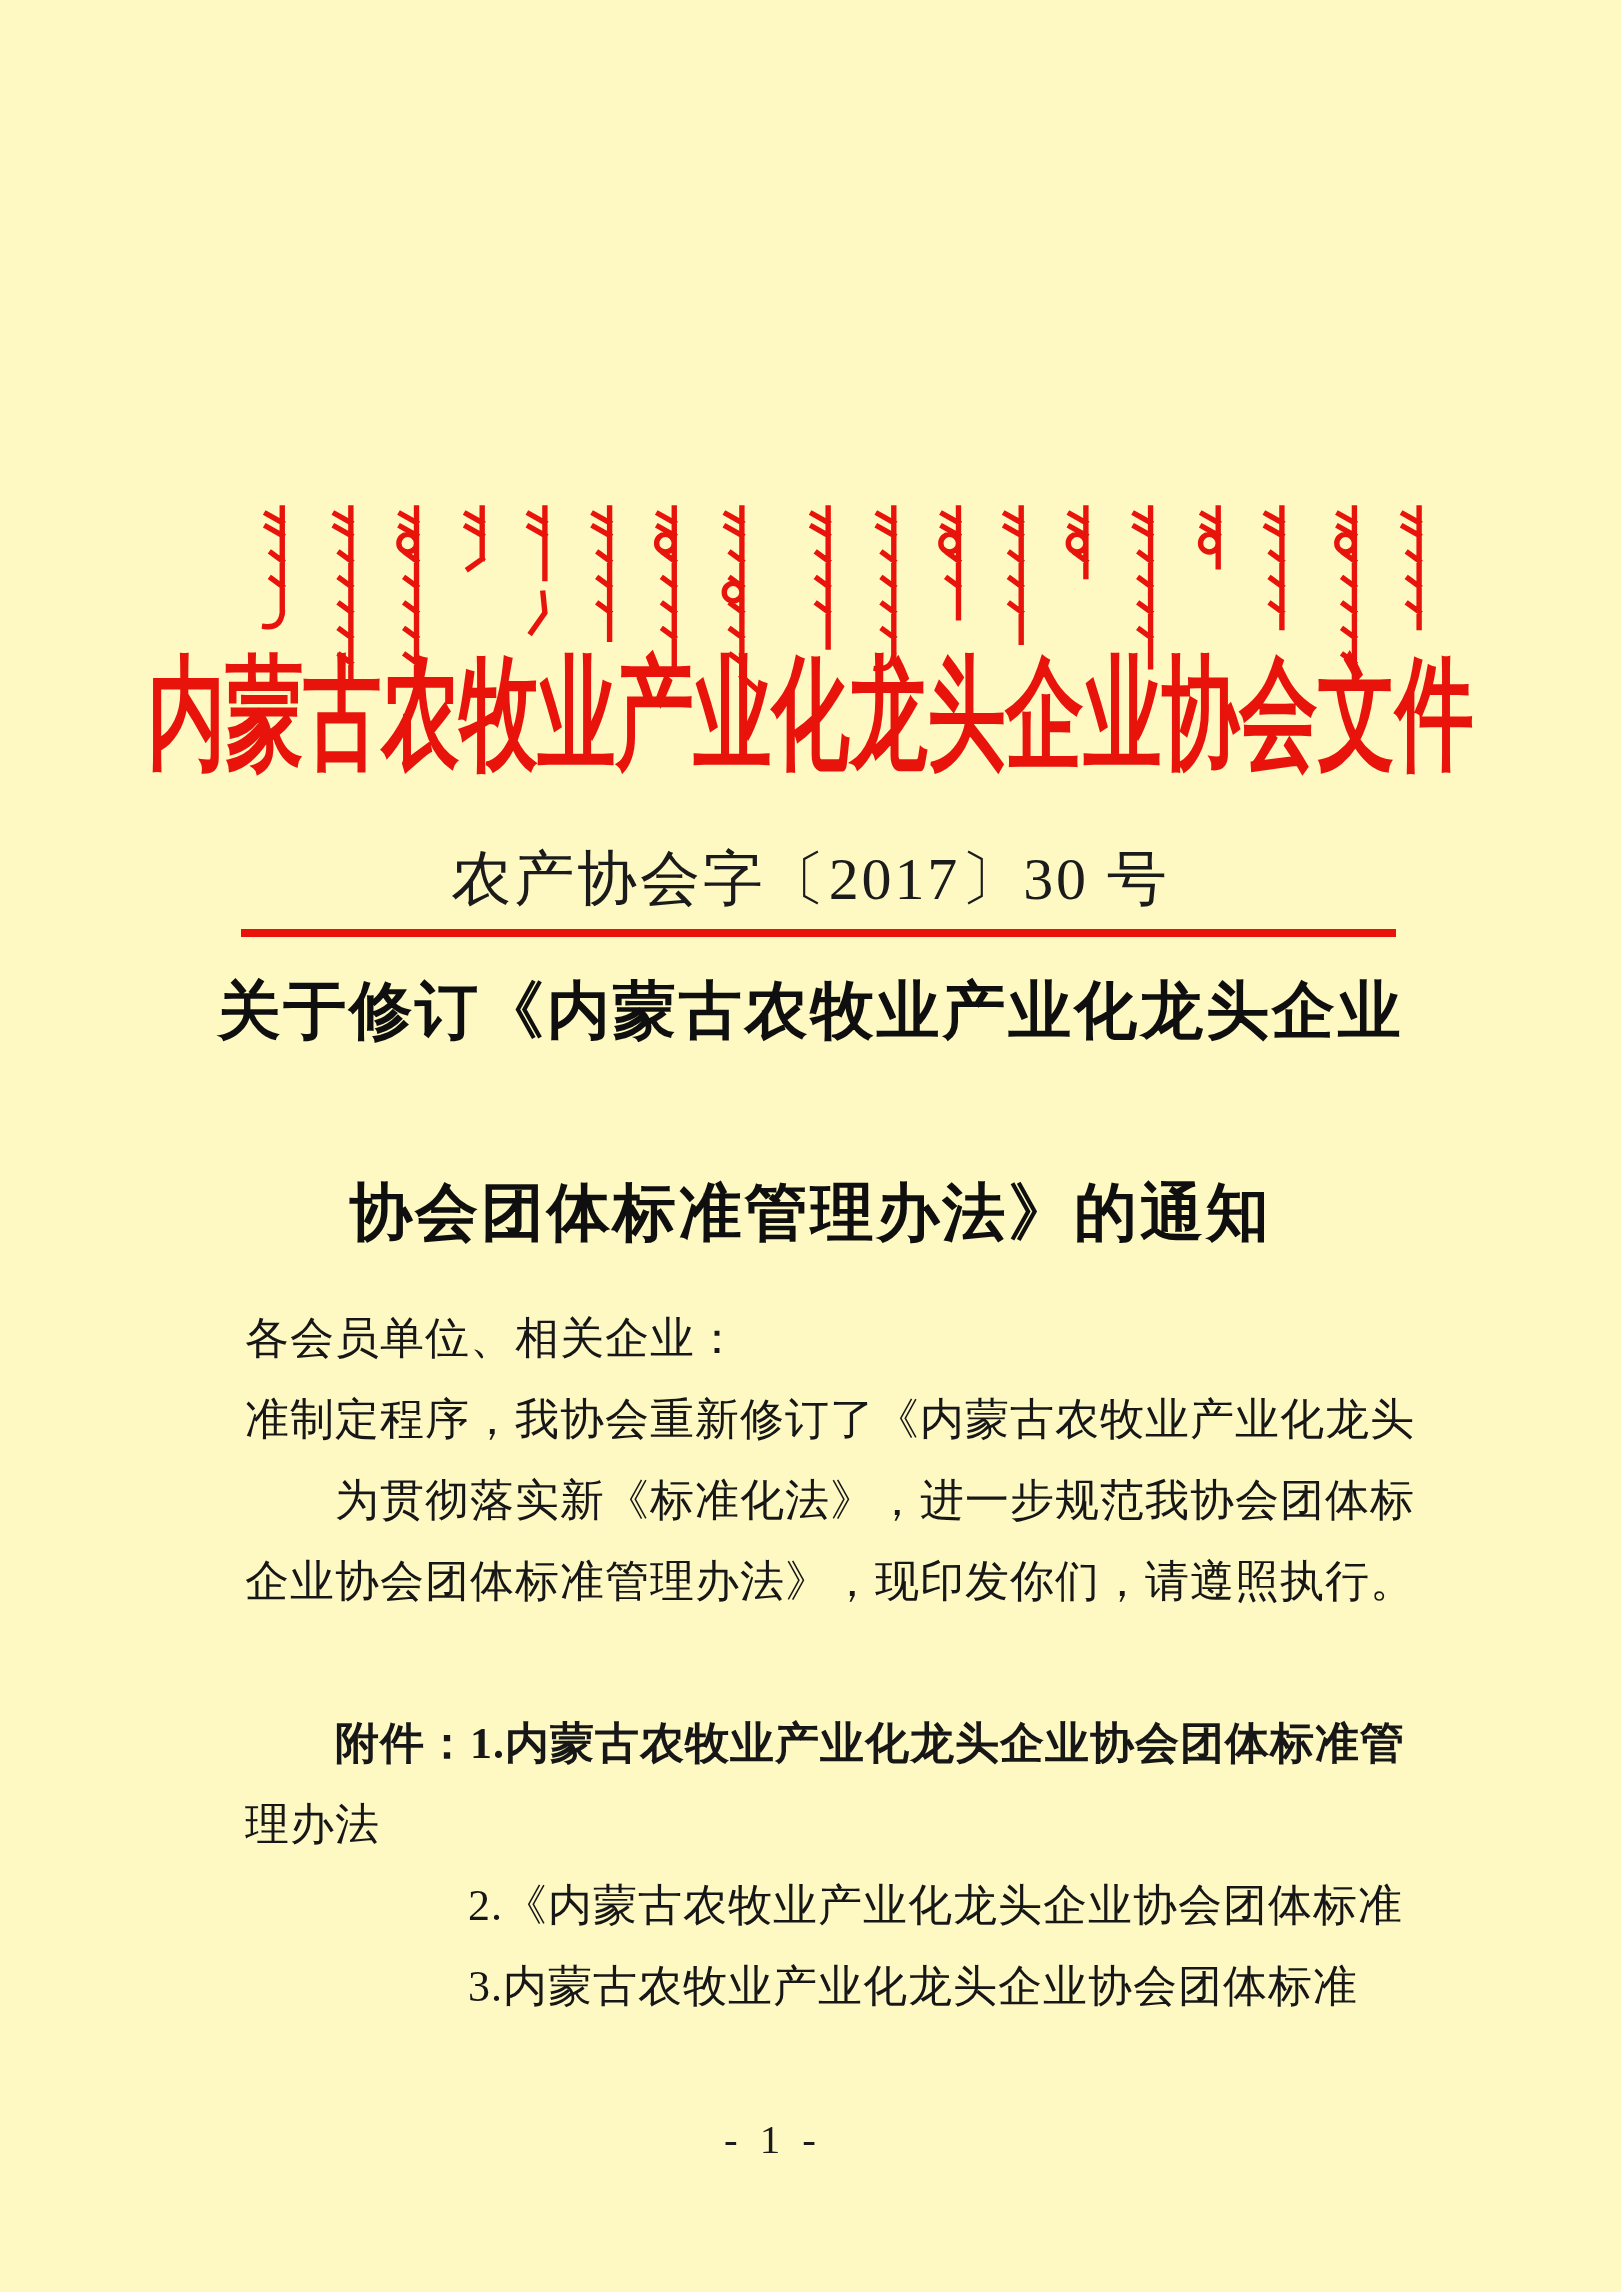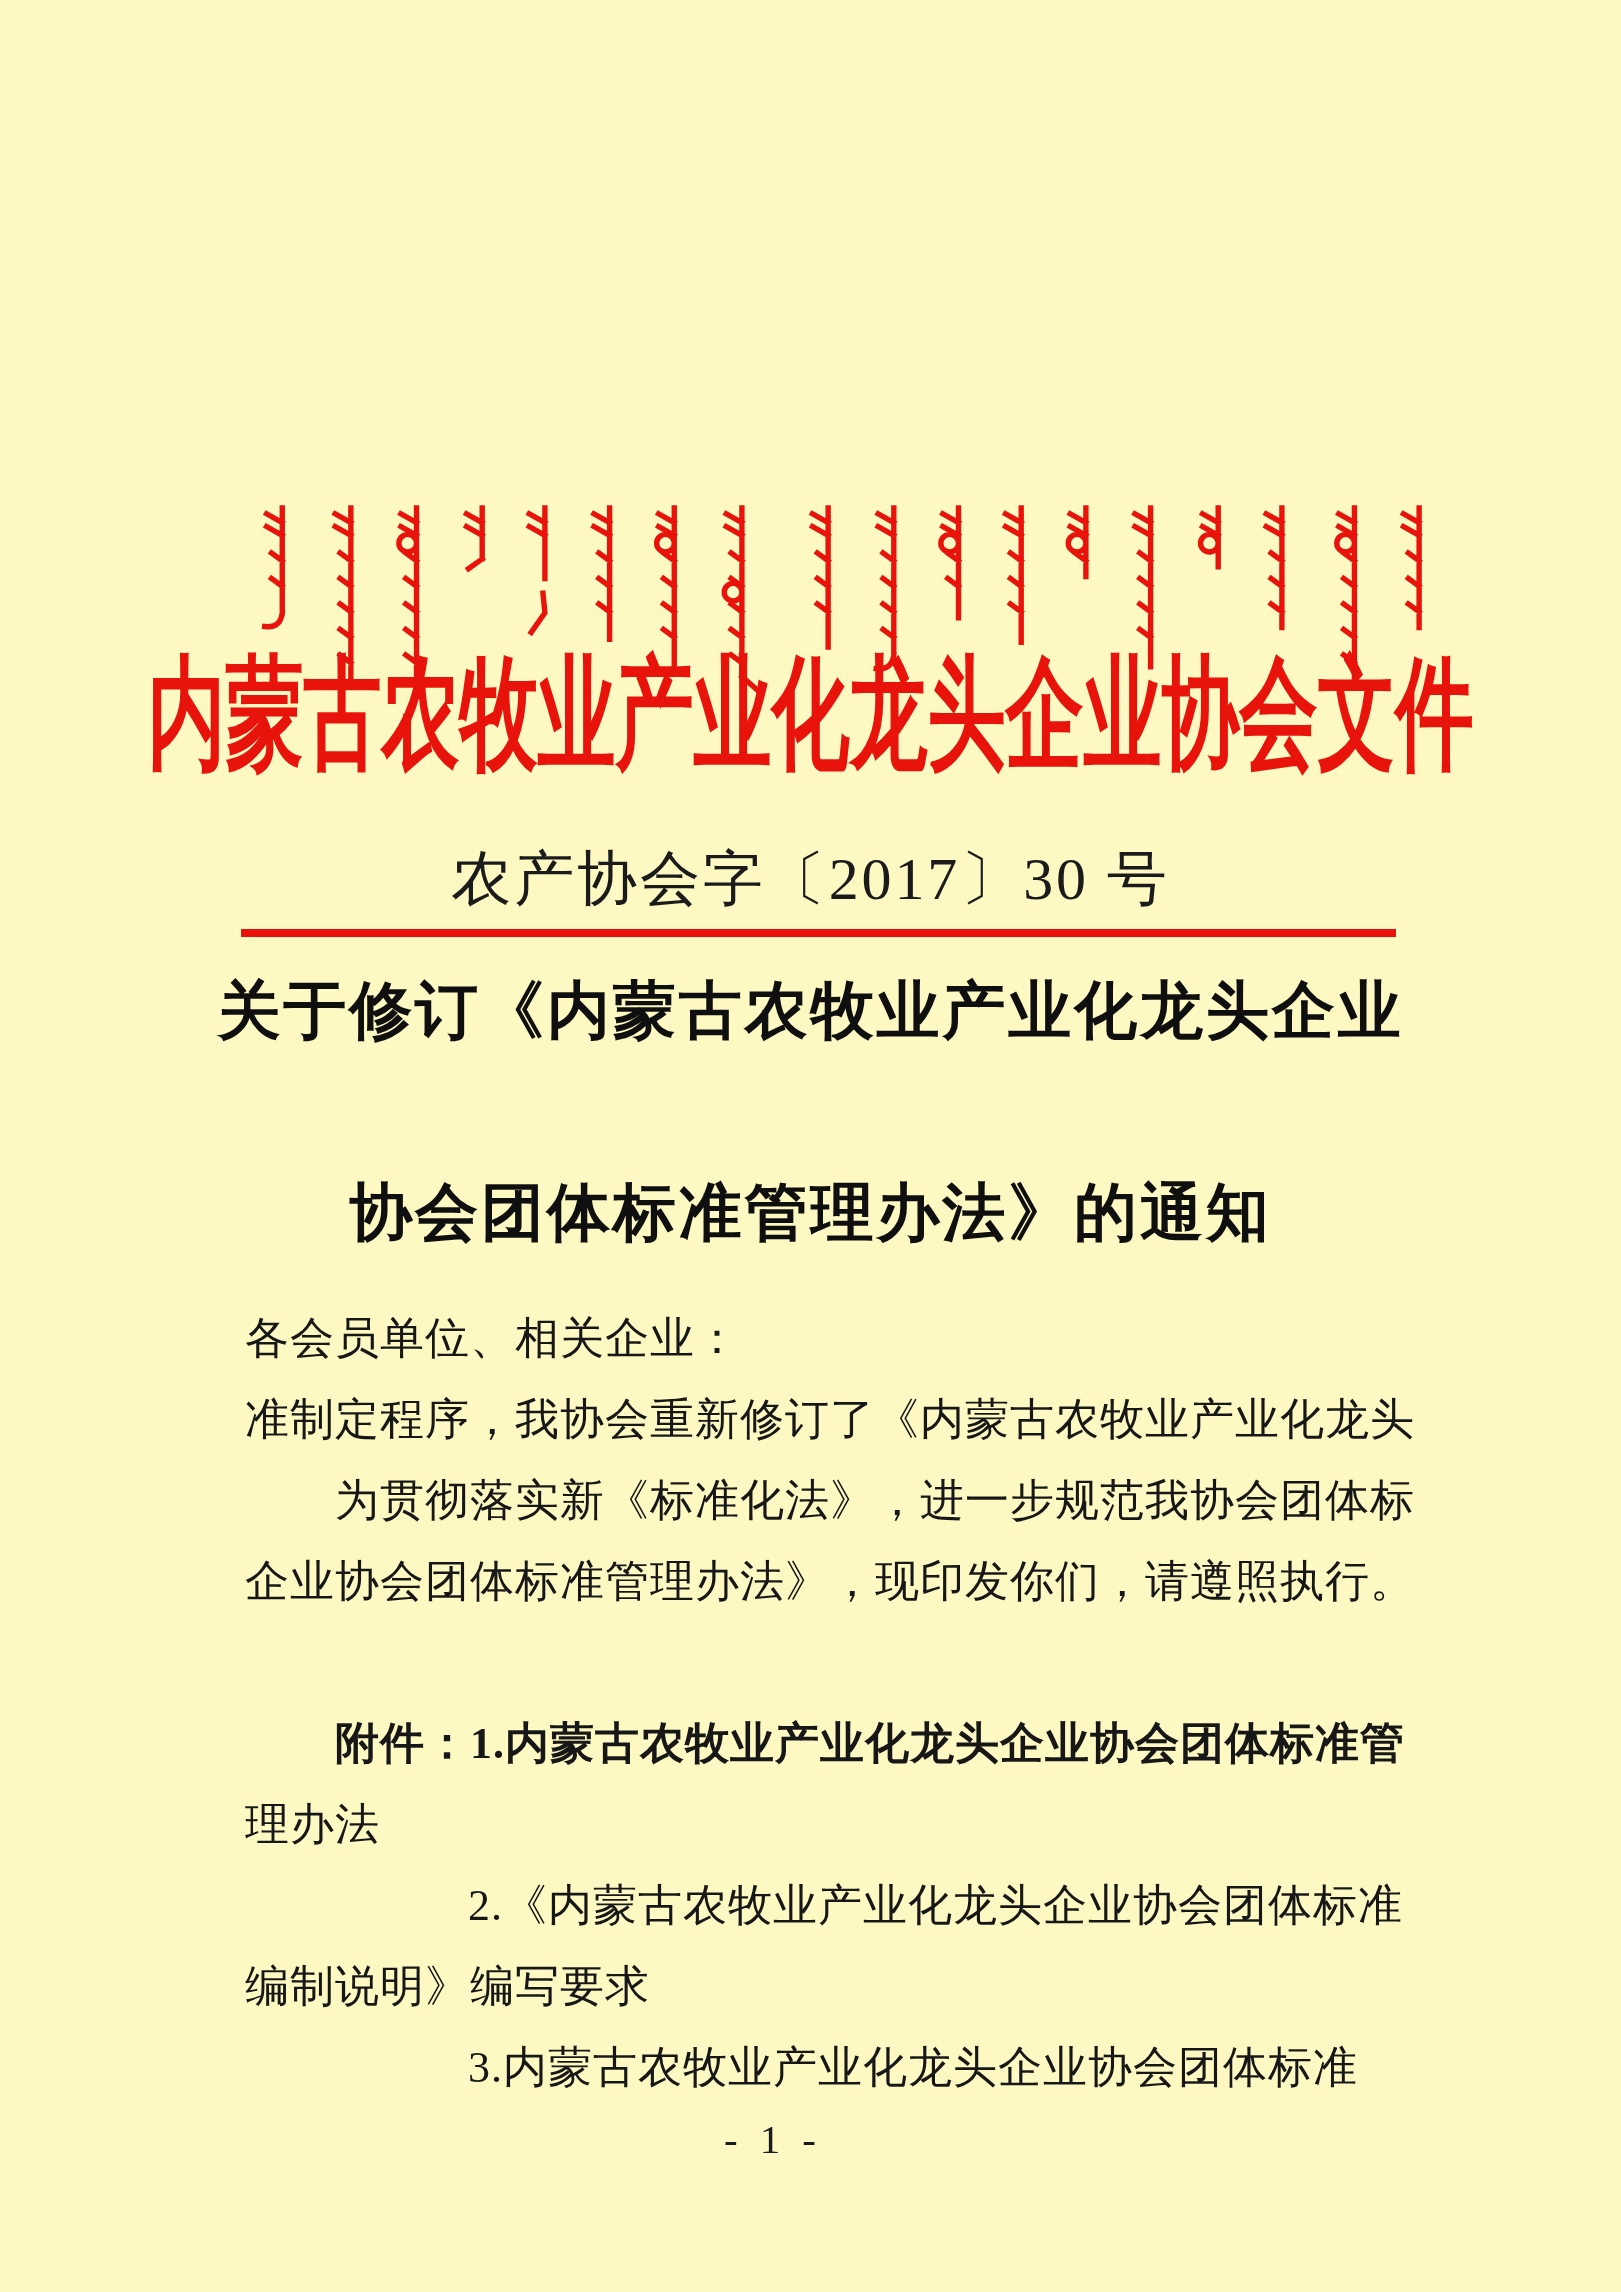--- a/index.html
+++ b/index.html
@@ -70,20 +70,19 @@
   <div class="notice-title l2">协会团体标准管理办法》的通知</div>
 
   <div class="body-text">
     <div class="line">各会员单位、相关企业：</div>
     <div class="line">准制定程序，我协会重新修订了《内蒙古农牧业产业化龙头</div>
     <div class="line indent-2">为贯彻落实新《标准化法》，进一步规范我协会团体标</div>
     <div class="line">企业协会团体标准管理办法》，现印发你们，请遵照执行。</div>
     <div class="line indent-2 gap-above">附件：1.内蒙古农牧业产业化龙头企业协会团体标准管</div>
     <div class="line">理办法</div>
     <div class="line indent-5">2.《内蒙古农牧业产业化龙头企业协会团体标准</div>
-    <div class="line">编制说明》编写要求</div>
     <div class="line indent-5">3.内蒙古农牧业产业化龙头企业协会团体标准</div>
   </div>
 
   <div class="page-number">- 1 -</div>
 
 </div>
 
 
 </body></html>

